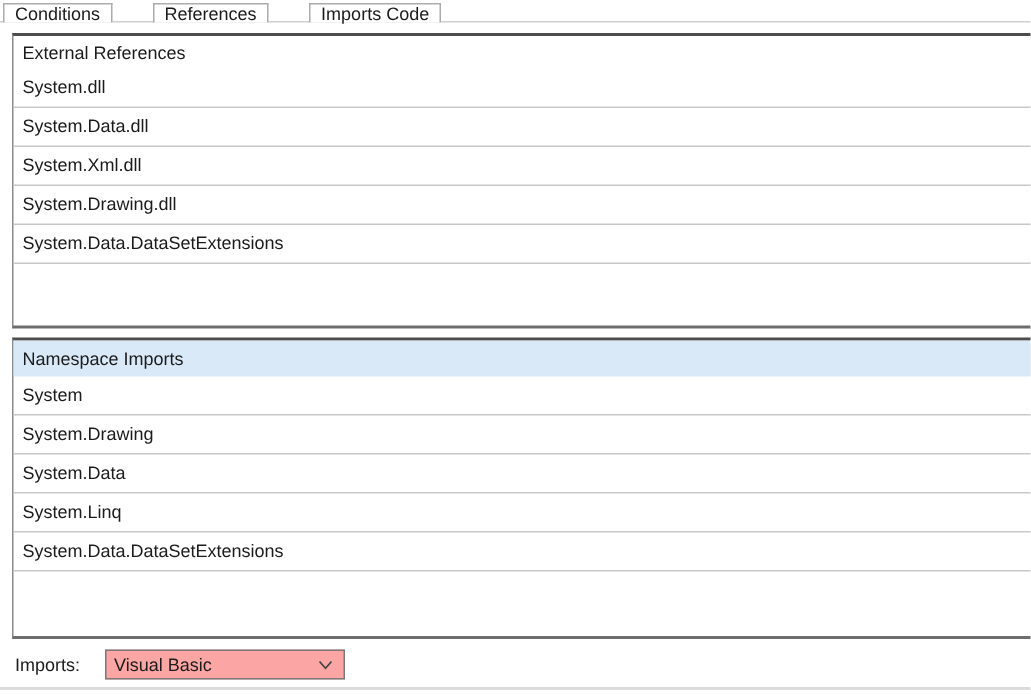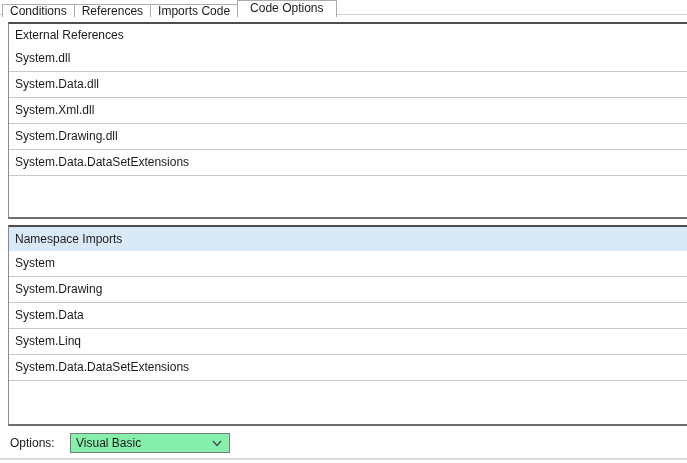--- a/index.html
+++ b/index.html
@@ -13,21 +13,21 @@
     overflow: hidden;
   }
 
   
   .tabstrip-line {
     position: absolute; top: 14px; left: 0; right: 0; height: 1px;
     background: #cfcfcf;
   }
   .tabs {
     position: absolute; top: 0; left: 2px;
-    display: flex; align-items: flex-end;
+    display: flex; align-items: flex-start; gap: 28px;
   }
   .tab {
     position: relative;
     margin-top: 2px;
     height: 13px;
     line-height: 12px;
     padding: 0 7px;
     background: #ffffff;
     border: 1px solid #acacac;
     border-bottom: none;
@@ -76,21 +76,21 @@
   }
 
   
   .language-label {
     position: absolute; left: 10px; top: 434px;
     height: 19px; line-height: 19px;
   }
   .combo {
     position: absolute; left: 70px; top: 433px;
     width: 160px; height: 20px;
-    background: #86efac;
+    background: #fca5a5;
     border: 1px solid #7a7a7a;
     line-height: 18px;
     padding-left: 5px;
     cursor: default;
   }
   .combo .chevron {
     position: absolute; right: 7px; top: 6px;
     width: 10px; height: 7px;
   }
 
@@ -101,42 +101,41 @@
   }
 </style>
 </head>
 <body>
 
 <div class="tabstrip-line"></div>
 <div class="tabs">
   <div class="tab">Conditions</div>
   <div class="tab">References</div>
   <div class="tab">Imports Code</div>
-  <div class="tab active">Code Options</div>
 </div>
 
 <div class="listbox" id="list-external">
   <div class="list-header">External References</div>
   <div class="list-row">System.dll</div>
   <div class="list-row">System.Data.dll</div>
   <div class="list-row">System.Xml.dll</div>
   <div class="list-row">System.Drawing.dll</div>
   <div class="list-row">System.Data.DataSetExtensions</div>
 </div>
 
 <div class="listbox" id="list-namespace">
   <div class="list-header">Namespace Imports</div>
   <div class="list-row">System</div>
   <div class="list-row">System.Drawing</div>
   <div class="list-row">System.Data</div>
   <div class="list-row">System.Linq</div>
   <div class="list-row">System.Data.DataSetExtensions</div>
 </div>
 
-<div class="language-label">Options:</div>
+<div class="language-label">Imports:</div>
 <div class="combo">
   <span>Visual Basic</span>
   <svg class="chevron" viewBox="0 0 10 7">
     <polyline points="1,1 5,5.5 9,1" fill="none" stroke="#444444" stroke-width="1.2"></polyline>
   </svg>
 </div>
 
 <div class="bottom-line"></div>
 
 </body></html>

